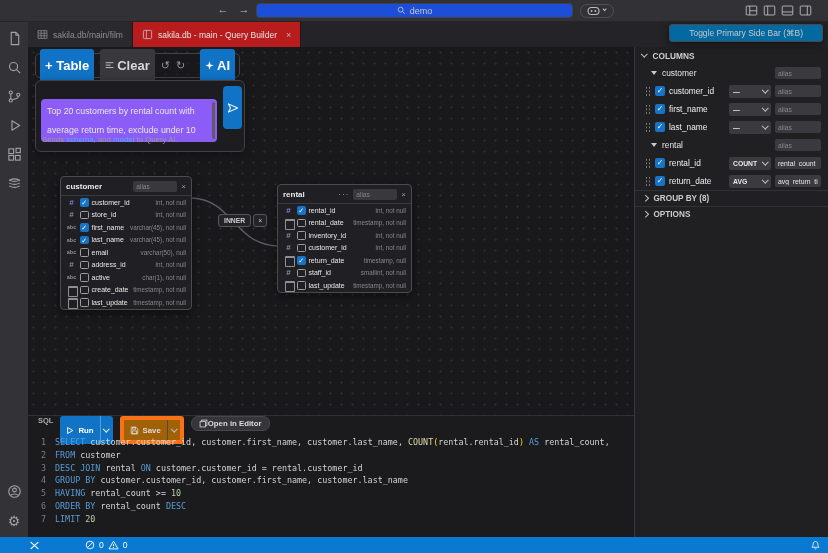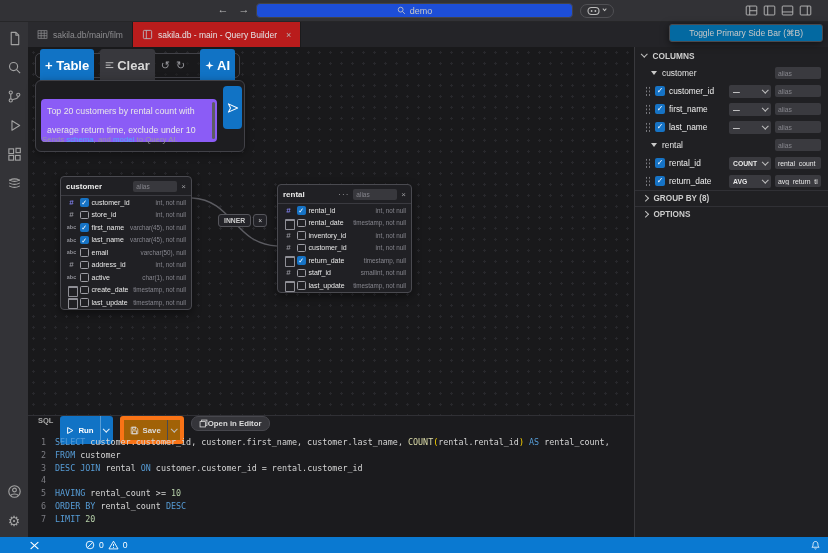--- a/index.html
+++ b/index.html
@@ -499,21 +499,21 @@
           <rect x="3.2" y="1.3" width="6.5" height="6.5"></rect>
           <rect x="1.3" y="3.2" width="6.5" height="6.5" fill="#35353a"></rect>
         </svg>
       <span>Open in Editor</span>
     </span>
   </div>
   <div id="sqlcode">
       <div class="code-line"><span class="gut">1</span><span class="code-text"><span class="tk-kw">SELECT</span><span class="tk-pl"> customer.customer_id, customer.first_name, customer.last_name, </span><span class="tk-fn">COUNT</span><span class="tk-br">(</span><span class="tk-pl">rental.rental_id</span><span class="tk-br">)</span><span class="tk-pl"> </span><span class="tk-kw">AS</span><span class="tk-pl"> rental_count,</span></span></div>
       <div class="code-line"><span class="gut">2</span><span class="code-text"><span class="tk-kw">FROM</span><span class="tk-pl"> customer</span></span></div>
       <div class="code-line"><span class="gut">3</span><span class="code-text"><span class="tk-kw">DESC JOIN</span><span class="tk-pl"> rental </span><span class="tk-kw">ON</span><span class="tk-pl"> customer.customer_id = rental.customer_id</span></span></div>
-      <div class="code-line"><span class="gut">4</span></div>
+      <div class="code-line"><span class="gut">4</span><span class="code-text"><span class="tk-kw">GROUP BY</span><span class="tk-pl"> customer.customer_id, customer.first_name, customer.last_name</span></span></div>
       <div class="code-line"><span class="gut">5</span><span class="code-text"><span class="tk-kw">HAVING</span><span class="tk-pl"> rental_count &gt;= </span><span class="tk-num">10</span></span></div>
       <div class="code-line"><span class="gut">6</span><span class="code-text"><span class="tk-kw">ORDER BY</span><span class="tk-pl"> rental_count </span><span class="tk-kw">DESC</span></span></div>
       <div class="code-line"><span class="gut">7</span><span class="code-text"><span class="tk-kw">LIMIT</span><span class="tk-pl"> </span><span class="tk-num">20</span></span></div>
     </div>
 </div>
 
 <div class="statusbar">
   <span class="sb-remote">
     <svg width="11" height="11" viewBox="0 0 12 12" stroke="#fff" stroke-width="1.3" stroke-linecap="round">
         <line x1="2.2" y1="2.6" x2="9.8" y2="9.4"></line>

